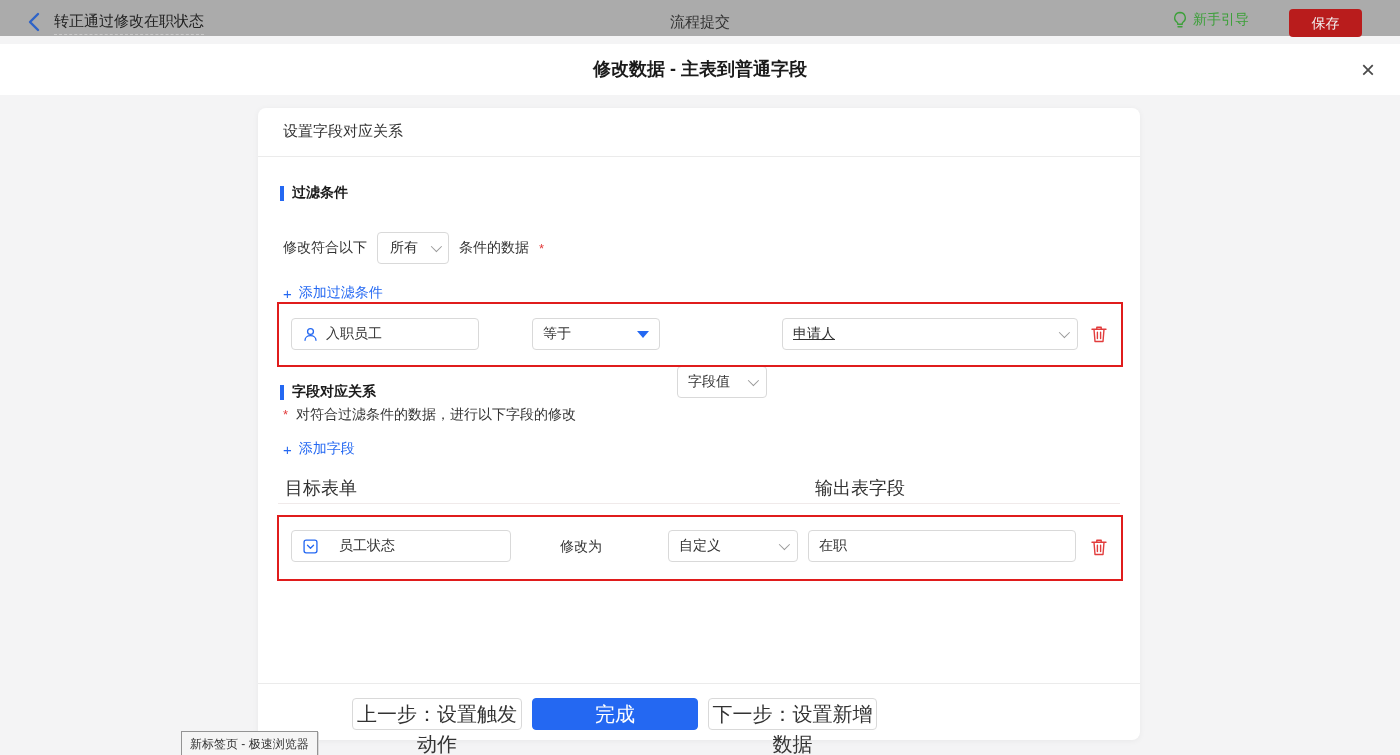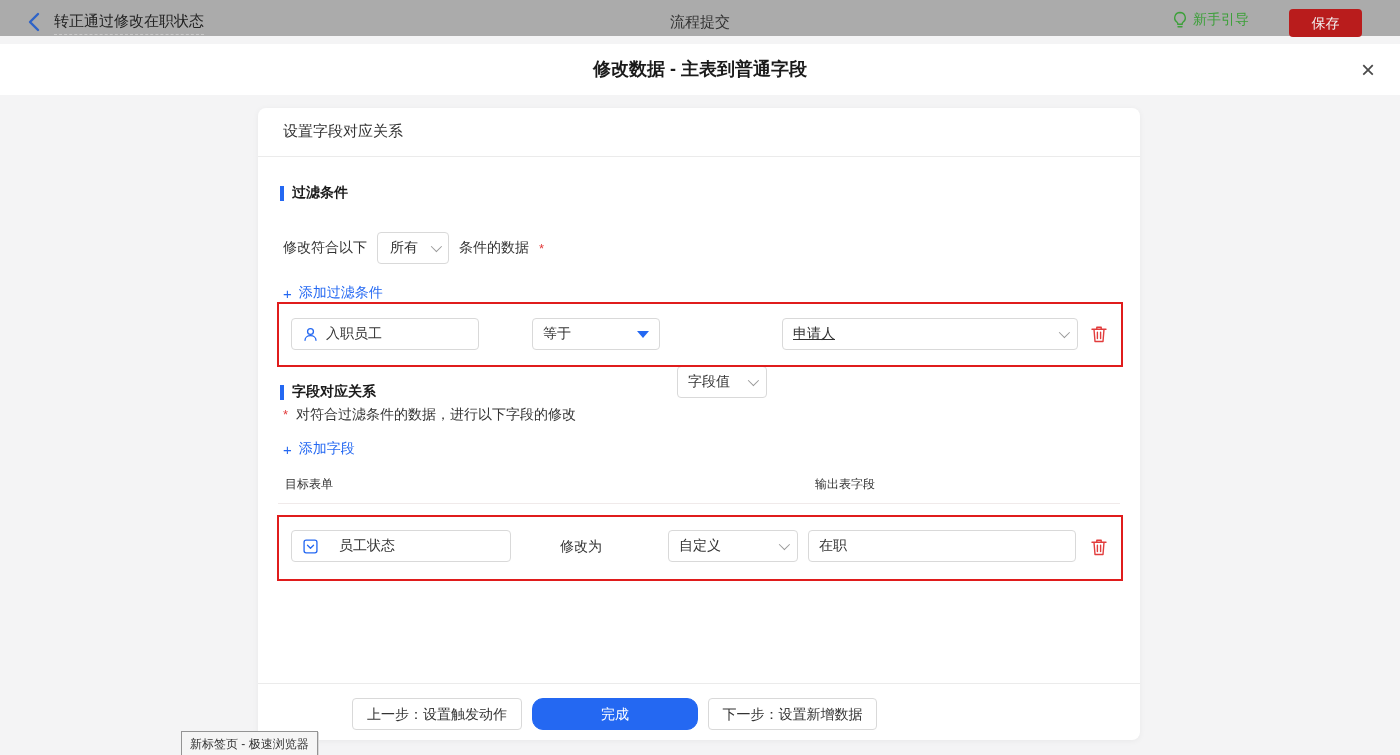--- a/index.html
+++ b/index.html
@@ -60,24 +60,24 @@
     border-radius:4px; display:flex; align-items:center; padding:0 10px; gap:7px;
     font-size:14px; color:#333333; }
   .sel { cursor:pointer; justify-content:space-between; }
   .caret { width:8px; height:8px; border-right:1.5px solid #9a9a9a;
     border-bottom:1.5px solid #9a9a9a; transform:rotate(45deg) translateY(-2px); flex:none; }
   .tri-down { width:0; height:0; border-left:6px solid transparent;
     border-right:6px solid transparent; border-top:7px solid #2468f2; flex:none; }
   .trash { position:absolute; width:20px; height:20px; cursor:pointer; }
 
   .plain-label { position:absolute; font-size:14px; color:#333333; line-height:32px; }
-  .col-label { position:absolute; font-size:12px; color:#333333; }
+  .col-label { position:absolute; font-size:18px; color:#333333; }
 
   .footer-btn { position:absolute; top:590px; height:32px; border:1px solid #d9d9d9;
-    border-radius:4px; background:#fff; font-size:14px; color:#333333; text-align:center;
+    border-radius:4px; background:#fff; font-size:20px; color:#333333; text-align:center;
     line-height:30px; cursor:pointer;
     font-family:"Liberation Sans","DejaVu Sans",sans-serif; }
   .footer-btn.primary { background:#2468f2; border-color:#2468f2; color:#ffffff; }
 
   .browser-tooltip { position:absolute; left:181px; top:731px; z-index:9;
     background:#f5f5f5; border:1px solid #949494; box-shadow:1px 1px 0 #d8d8d8;
     font-size:12px; color:#333333; padding:4px 8px 5px 8px; white-space:nowrap; }
 
   svg { display:block; }
 </style>
@@ -205,19 +205,19 @@
     </div>
 
     <span class="trash" style="left:831px; top:429px;">
       <svg width="20" height="20" viewBox="0 0 20 20">
         <path d="M3 5.2h14 M7.8 5.2V3.2h4.4v2 M5 5.2l1 12.3h8l1-12.3 M8.4 8.2v6.4 M11.6 8.2v6.4" fill="none" stroke="#e23c3c" stroke-width="1.4" stroke-linecap="round" stroke-linejoin="round"></path>
       </svg>
     </span>
 
     <div class="hr footer-hr"></div>
     <div class="footer-btn" style="left:94px; width:170px;">上一步：设置触发动作</div>
-    <div class="footer-btn primary" style="left:274px; width:166px;border-radius:11px;">完成</div>
+    <div class="footer-btn primary" style="left:274px; width:166px;">完成</div>
     <div class="footer-btn" style="left:450px; width:169px;">下一步：设置新增数据</div>
 
   </div>
 </div>
 
 <div class="browser-tooltip">新标签页 - 极速浏览器</div>
 
 </body></html>

